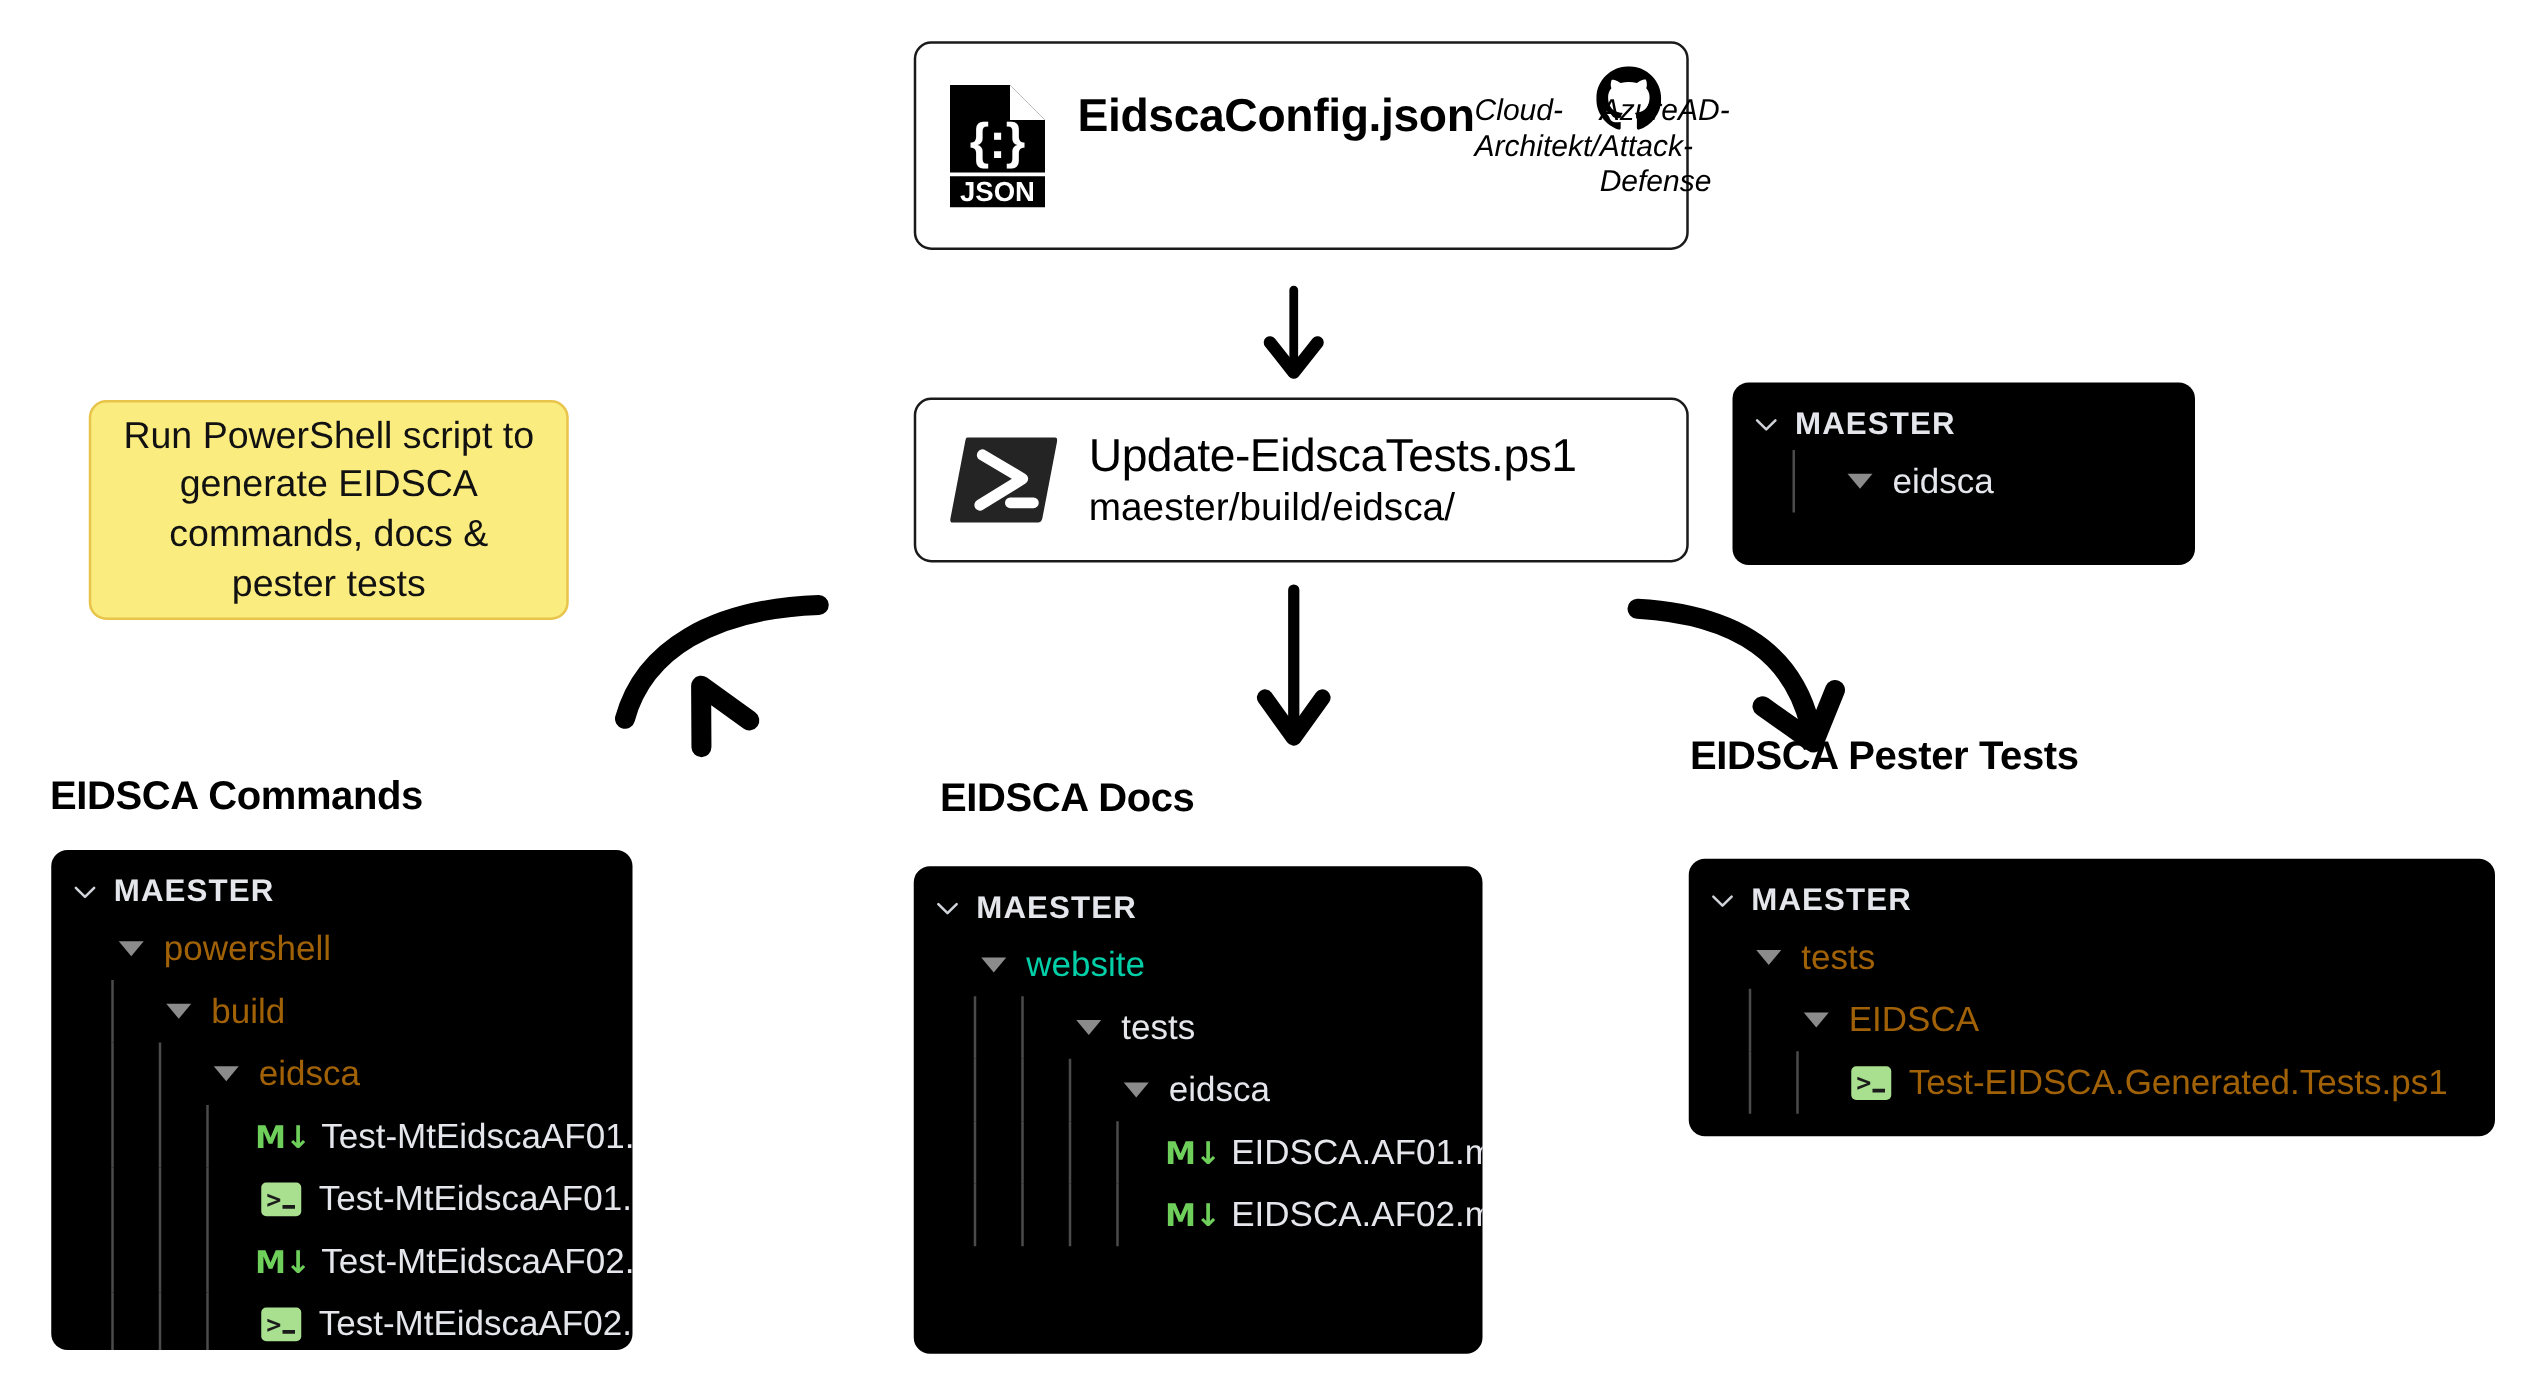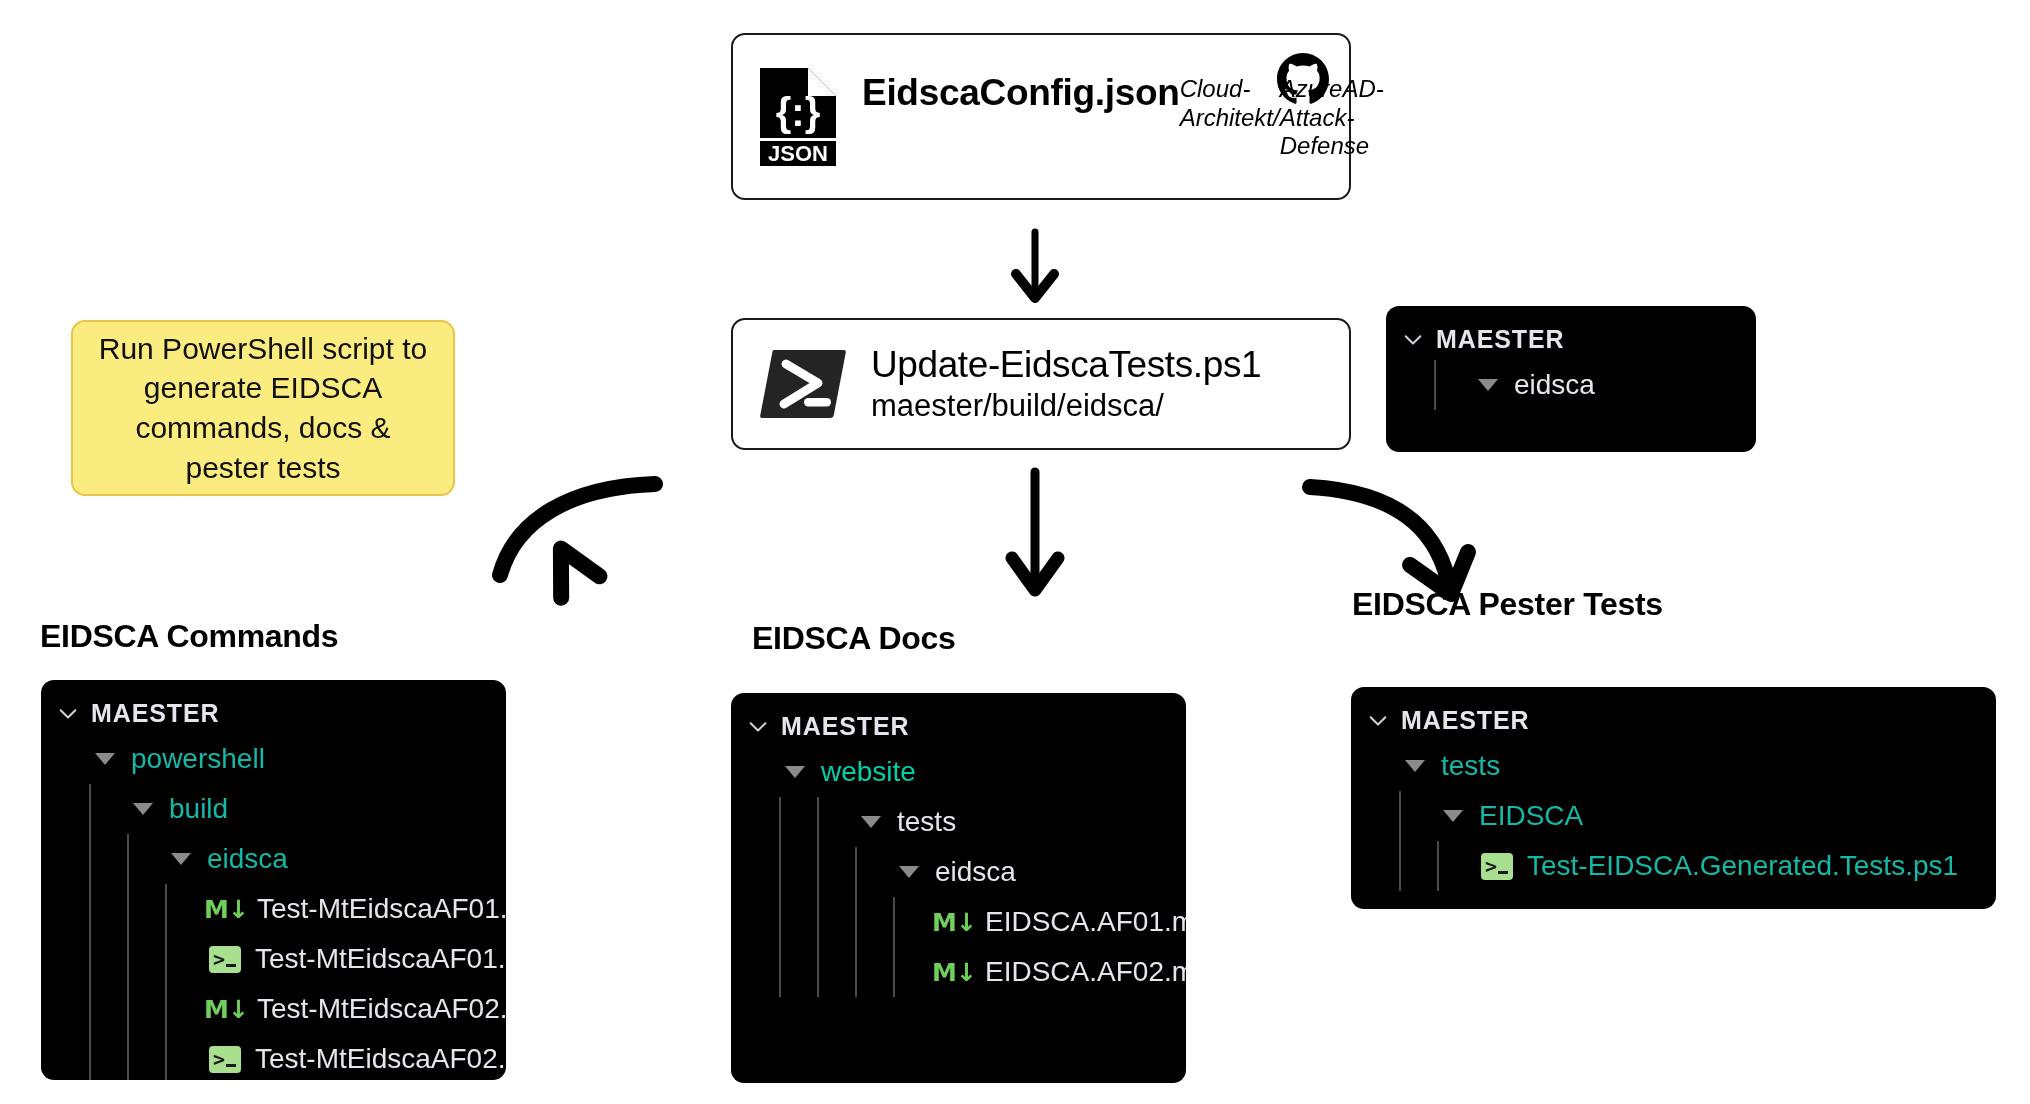--- a/index.html
+++ b/index.html
@@ -170,21 +170,21 @@
     flex: 0 0 auto;
   }
   .guide {
     position: absolute;
     width: 2px;
     background: #4b4b4b;
     top: 0;
     bottom: 0;
   }
   .label-white { color: #e4e6eb; }
-  .label-amber { color: #14b8a6; }
+  .label-amber { color: #a16207; }
   .label-amber-lite { color: #f3bd63; }
   .label-teal  { color: #00cfa8; }
 
   
   .icon-md {
     width: 34px;
     height: 26px;
     margin-right: 14px;
     flex: 0 0 auto;
     display: flex;

